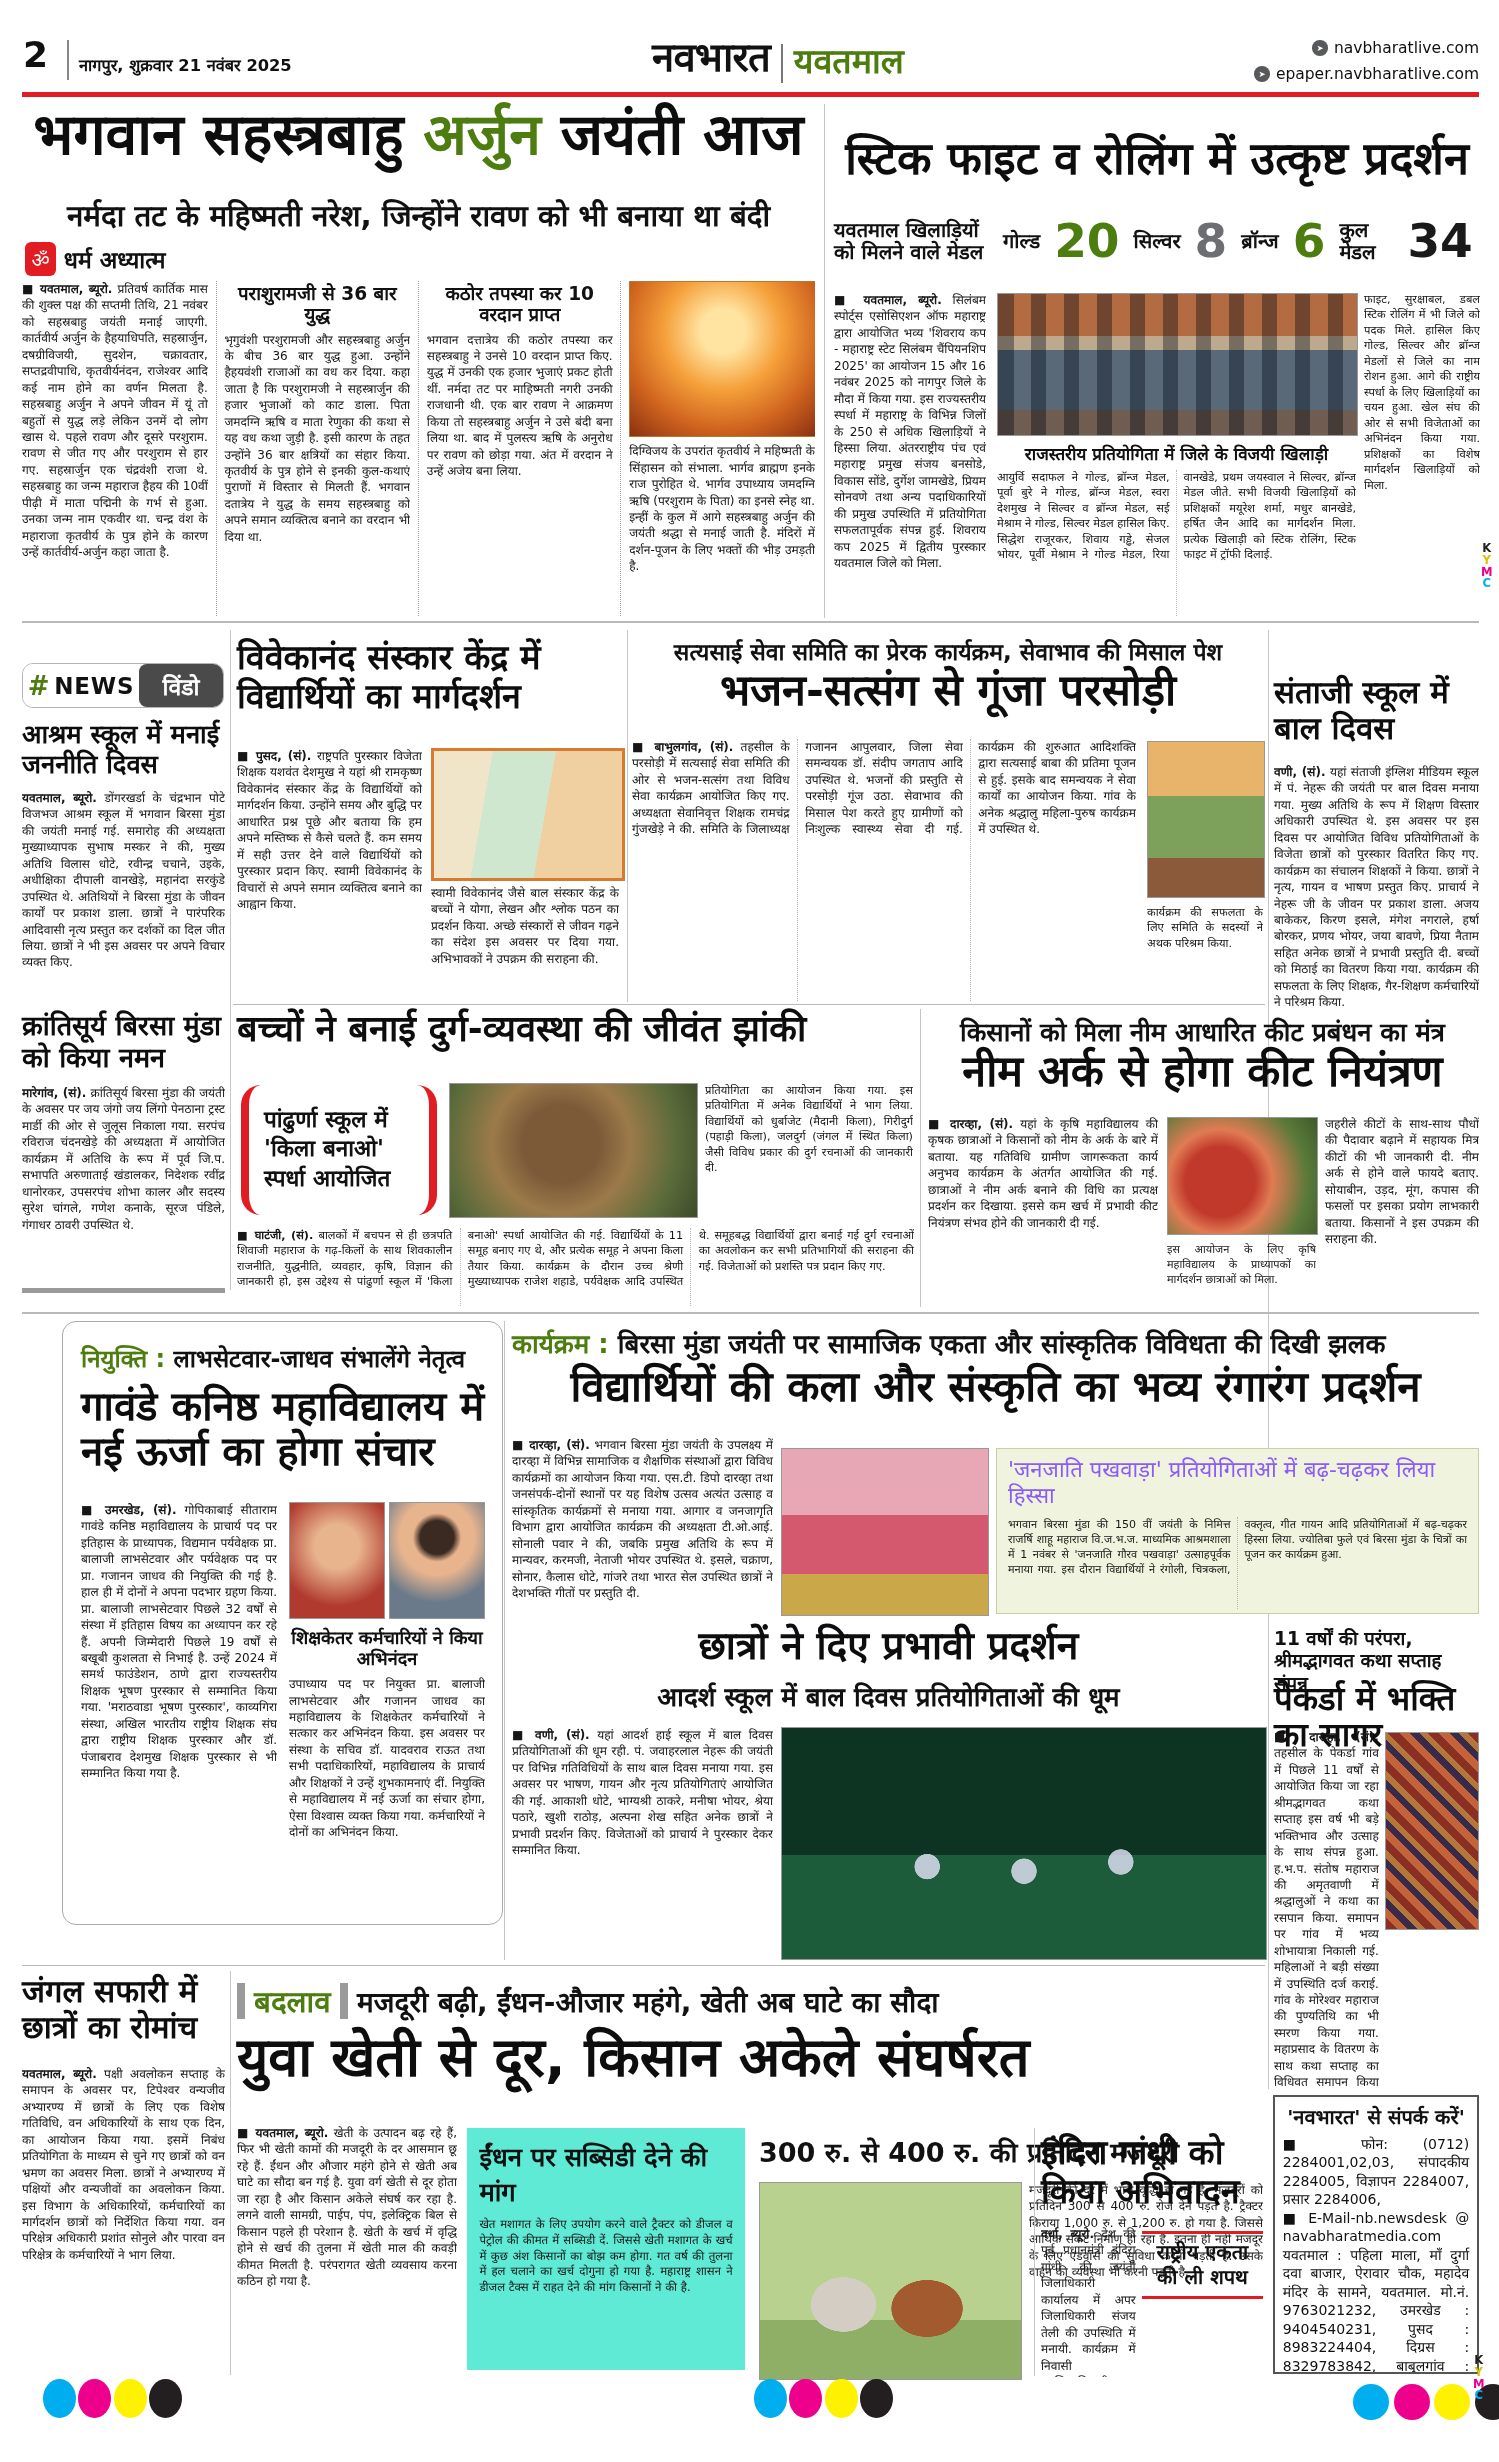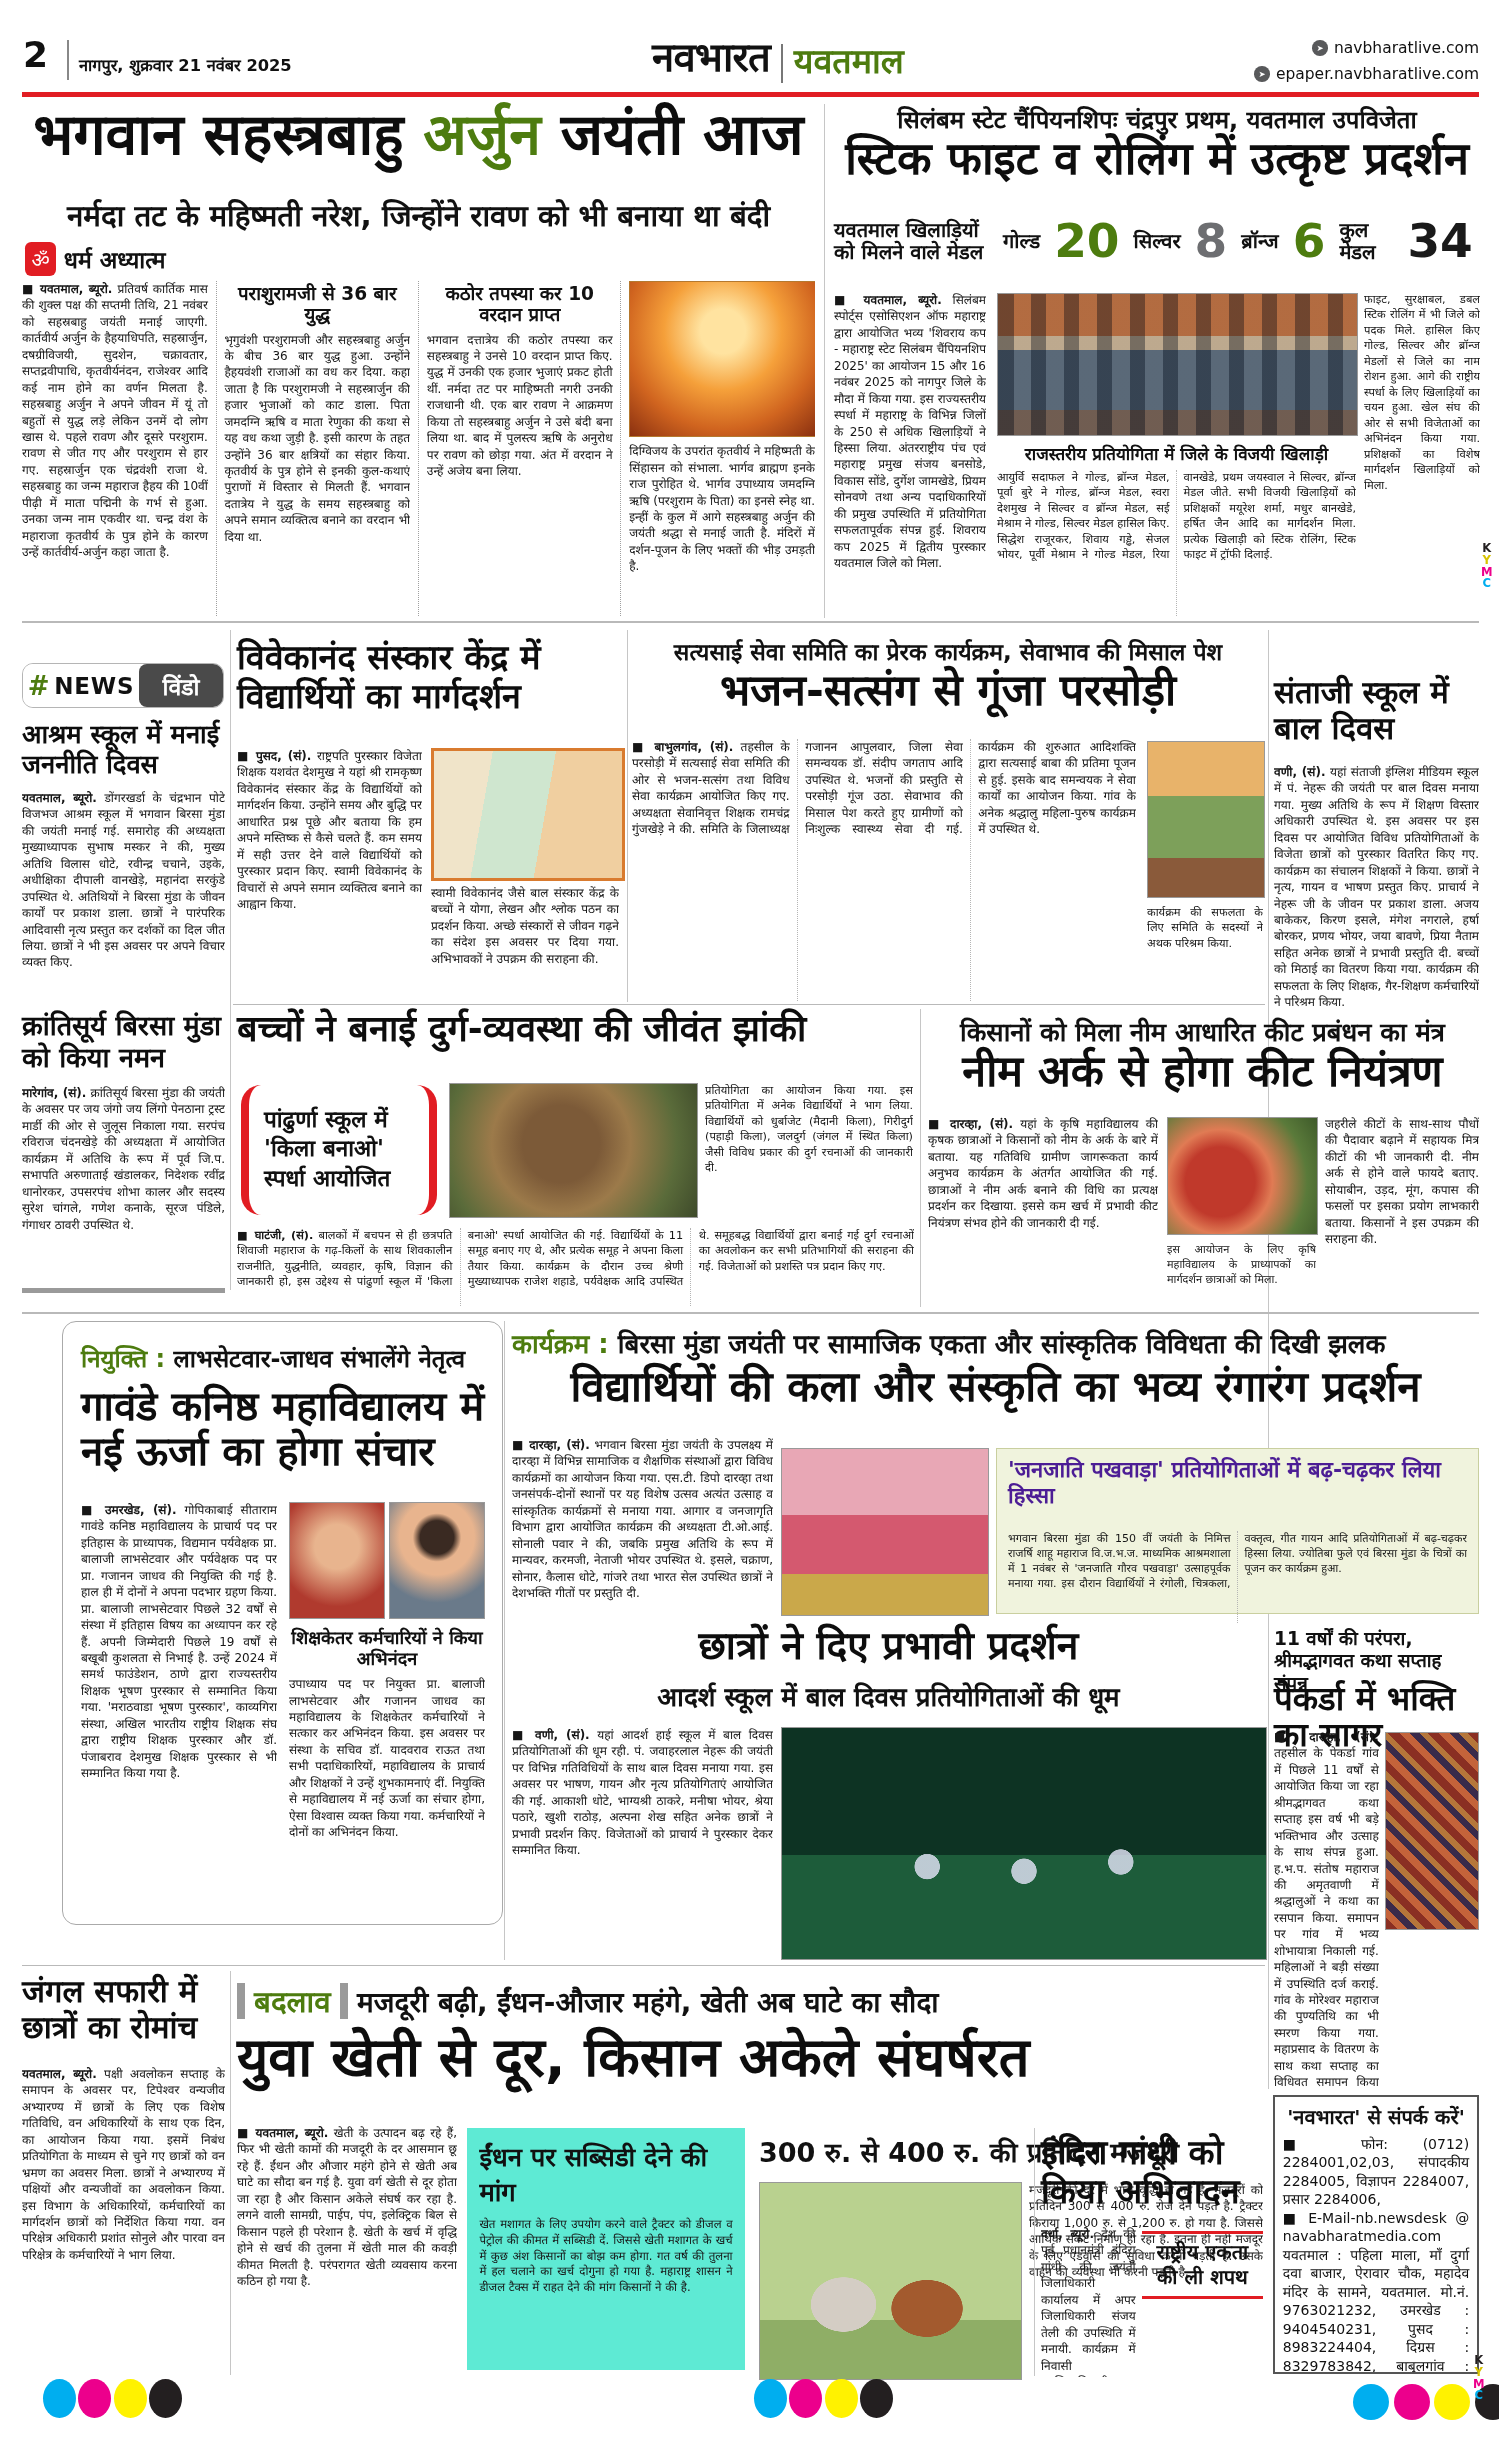--- a/index.html
+++ b/index.html
@@ -98,21 +98,20 @@
       <div class="body">भगवान दत्तात्रेय की कठोर तपस्या कर सहस्त्रबाहु ने उनसे 10 वरदान प्राप्त किए. युद्ध में उनकी एक हजार भुजाएं प्रकट होती थीं. नर्मदा तट पर माहिष्मती नगरी उनकी राजधानी थी. एक बार रावण ने आक्रमण किया तो सहस्त्रबाहु अर्जुन ने उसे बंदी बना लिया था. बाद में पुलस्त्य ऋषि के अनुरोध पर रावण को छोड़ा गया. अंत में वरदान ने उन्हें अजेय बना लिया.</div>
     </div>
     <div style="flex:1;padding:0 0 0 7.8px;height:335px;overflow:hidden;">
       <div class="ph-deity" style="width:100%;height:154px;margin-bottom:6.2px;border:0.8px solid #b5792f;"></div>
       <div class="body">दिग्विजय के उपरांत कृतवीर्य ने महिष्मती के सिंहासन को संभाला. भार्गव ब्राह्मण इनके राज पुरोहित थे. भार्गव उपाध्याय जमदग्नि ऋषि (परशुराम के पिता) का इनसे स्नेह था. इन्हीं के कुल में आगे सहस्त्रबाहु अर्जुन की जयंती श्रद्धा से मनाई जाती है. मंदिरों में दर्शन-पूजन के लिए भक्तों की भीड़ उमड़ती है.</div>
     </div>
   </div>
 
   <div class="vr" style="left:824px;top:104px;height:514px;"></div>
 
-  <div class="a c" style="left:834px;top:102px;width:646px;font-size:24px;font-weight:700;">सिलंबम स्टेट चैंपियनशिपः चंद्रपुर प्रथम, यवतमाल उपविजेता</div>
   <div class="a c hl" style="left:834px;top:135px;width:646px;font-size:45px;">स्टिक फाइट व रोलिंग में उत्कृष्ट प्रदर्शन</div>
 
   <div class="a" style="left:834px;top:200px;width:646px;height:81px;display:flex;align-items:center;gap:14px;">
     <div class="medal-lbl" style="width:155px;">यवतमाल खिलाड़ियों को मिलने वाले मेडल</div>
     <span class="medal-lbl">गोल्ड</span>
     <span class="medal-num red">20</span>
     <span class="medal-lbl">सिल्वर</span>
     <span class="medal-num" style="color:#6d6e71;">8</span>
     <span class="medal-lbl">ब्रॉन्ज</span>
     <span class="medal-num red">6</span>
@@ -214,21 +213,21 @@
   </div>
 
   <div class="vr" style="left:504px;top:1321px;height:639px;"></div>
   <div class="a" style="left:512px;top:1325px;width:967px;font-size:26px;"><span class="red" style="font-weight:800;">कार्यक्रम :</span><span style="font-weight:700;"> बिरसा मुंडा जयंती पर सामाजिक एकता और सांस्कृतिक विविधता की दिखी झलक</span></div>
   <div class="a c hl" style="left:512px;top:1364px;width:967px;font-size:42px;">विद्यार्थियों की कला और संस्कृति का भव्य रंगारंग प्रदर्शन</div>
   <div class="body a" style="left:512px;top:1437px;width:261px;height:177px;">
     <span class="dl">■ दारव्हा, (सं).</span> <span>भगवान बिरसा मुंडा जयंती के उपलक्ष्य में दारव्हा में विभिन्न सामाजिक व शैक्षणिक संस्थाओं द्वारा विविध कार्यक्रमों का आयोजन किया गया. एस.टी. डिपो दारव्हा तथा जनसंपर्क-दोनों स्थानों पर यह विशेष उत्सव अत्यंत उत्साह व सांस्कृतिक कार्यक्रमों से मनाया गया. आगार व जनजागृति विभाग द्वारा आयोजित कार्यक्रम की अध्यक्षता टी.ओ.आई. सोनाली पवार ने की, जबकि प्रमुख अतिथि के रूप में मान्यवर, करमजी, नेताजी भोयर उपस्थित थे. इसले, चक्राण, सोनार, कैलास धोटे, गांजरे तथा भारत सेल उपस्थित छात्रों ने देशभक्ति गीतों पर प्रस्तुति दी.</span>
   </div>
   <div class="ph ph-stage" style="left:781px;top:1448px;width:206px;height:166px;"></div>
   <div class="a greenbox" style="left:996px;top:1448px;width:483px;height:166px;padding:7.8px 11px;box-sizing:border-box;">
-    <div style="font-size:22px;font-weight:700;color:#4c1d95;line-height:1.2;margin-bottom:21px;">'जनजाति पखवाड़ा' प्रतियोगिताओं में बढ़-चढ़कर लिया हिस्सा</div>
+    <div style="font-size:22px;font-weight:400;color:#8b5cf6;line-height:1.2;margin-bottom:7px;">'जनजाति पखवाड़ा' प्रतियोगिताओं में बढ़-चढ़कर लिया हिस्सा</div>
     <div class="body cols2" style="font-size:11px;height:92px;">भगवान बिरसा मुंडा की 150 वीं जयंती के निमित्त राजर्षि शाहू महाराज वि.ज.भ.ज. माध्यमिक आश्रमशाला में 1 नवंबर से 'जनजाति गौरव पखवाड़ा' उत्साहपूर्वक मनाया गया. इस दौरान विद्यार्थियों ने रंगोली, चित्रकला, वक्तृत्व, गीत गायन आदि प्रतियोगिताओं में बढ़-चढ़कर हिस्सा लिया. ज्योतिबा फुले एवं बिरसा मुंडा के चित्रों का पूजन कर कार्यक्रम हुआ.</div>
   </div>
 
   <div class="a c hl" style="left:512px;top:1625px;width:753px;font-size:39px;">छात्रों ने दिए प्रभावी प्रदर्शन</div>
   <div class="a c" style="left:512px;top:1678px;width:753px;font-size:26px;font-weight:700;">आदर्श स्कूल में बाल दिवस प्रतियोगिताओं की धूम</div>
   <div class="body a" style="left:512px;top:1727px;width:261px;height:231px;">
     <span class="dl">■ वणी, (सं).</span> <span>यहां आदर्श हाई स्कूल में बाल दिवस प्रतियोगिताओं की धूम रही. पं. जवाहरलाल नेहरू की जयंती पर विभिन्न गतिविधियों के साथ बाल दिवस मनाया गया. इस अवसर पर भाषण, गायन और नृत्य प्रतियोगिताएं आयोजित की गई. आकाशी धोटे, भाग्यश्री ठाकरे, मनीषा भोयर, श्रेया पठारे, खुशी राठोड़, अल्पना शेख सहित अनेक छात्रों ने प्रभावी प्रदर्शन किए. विजेताओं को प्राचार्य ने पुरस्कार देकर सम्मानित किया.</span>
   </div>
   <div class="ph ph-dark" style="left:781px;top:1727px;width:484px;height:231px;"></div>
 

